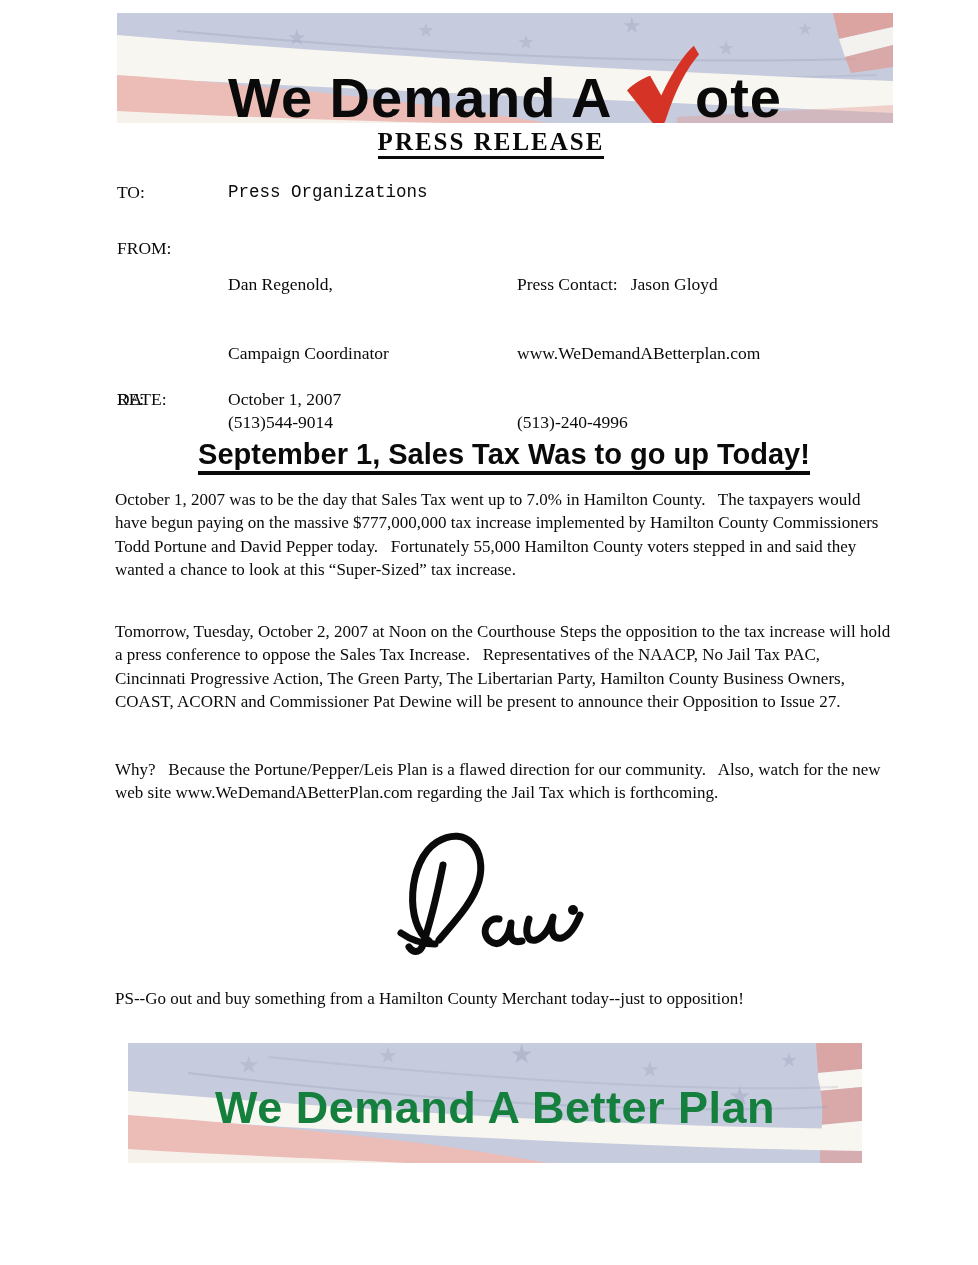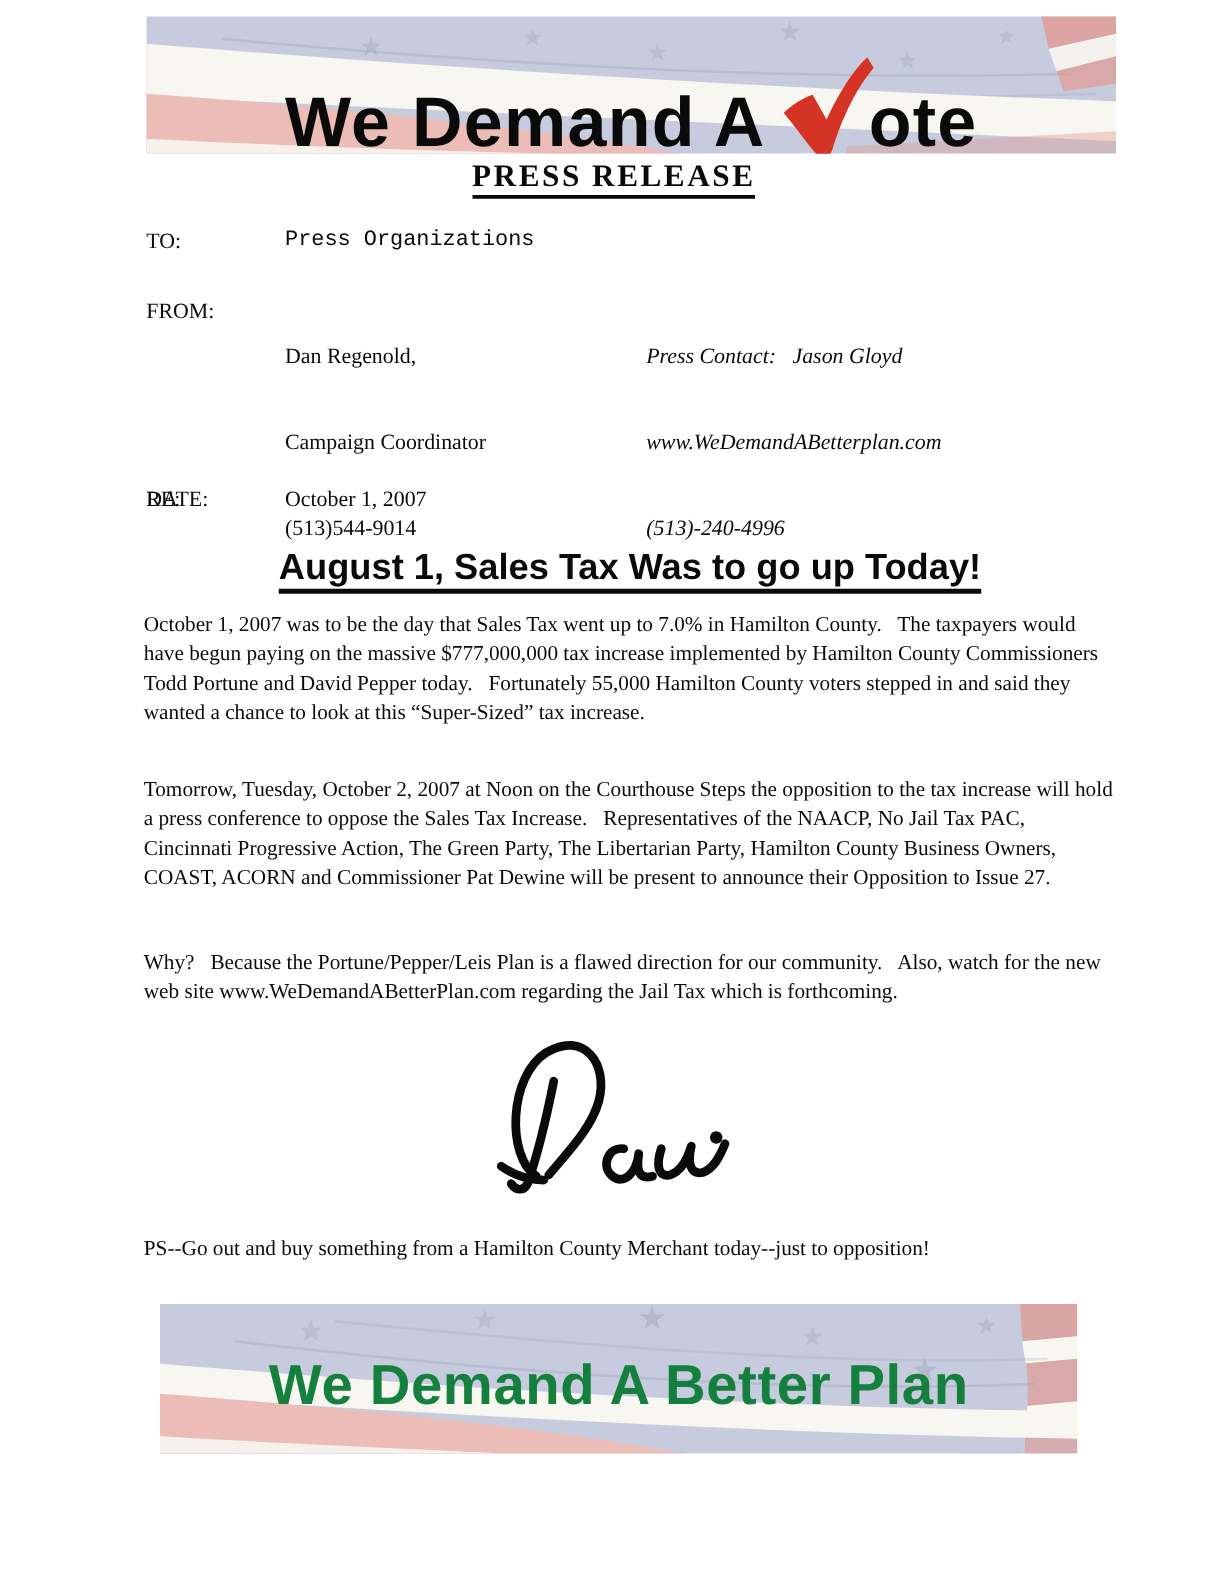--- a/index.html
+++ b/index.html
@@ -37,21 +37,21 @@
      font-family:"Liberation Sans","DejaVu Sans",sans-serif;}
   .headline span{font-weight:bold;font-size:29px;
      border-bottom:4px solid #0a0a0a;padding-bottom:1px;}
 
   
   .meta{position:absolute;font-size:17.5px;line-height:23px;white-space:pre-wrap;}
   .m-label-to{left:117px;top:181px;}
   .m-value-to{left:228px;top:181px;font-family:Liberation Mono, monospace;}
   .m-label-from{left:117px;top:237px;}
   .m-value-from{left:228px;top:227px;}
-  .m-contact{left:517px;top:227px;font-style:italic;}
+  .m-contact{left:517px;top:227px;}
   .m-label-re{left:117px;top:342px;margin-top:46px;}
   .m-value-re{left:228px;top:342px;}
   .m-label-date{left:117px;top:388px;}
   .m-value-date{left:228px;top:388px;}
 
   
   .para{position:absolute;left:115px;width:780px;font-size:17px;line-height:23.4px;
         white-space:pre-wrap;}
   .para-1{top:488px;}
   .para-2{top:620px;}
@@ -111,21 +111,21 @@
     <div>Press Contact:   Jason Gloyd</div>
     <div>www.WeDemandABetterplan.com</div>
     <div>(513)-240-4996</div>
   </div>
 
   <div class="meta m-label-re">RE:</div>
   <div class="meta m-label-date">DATE:</div>
   <div class="meta m-value-date">October 1, 2007</div>
 
   <div class="headline">
-    <span>August 1, Sales Tax Was to go up Today!</span>
+    <span>September 1, Sales Tax Was to go up Today!</span>
   </div>
 
   <div class="para para-1">October 1, 2007 was to be the day that Sales Tax went up to 7.0% in Hamilton County.   The taxpayers would have begun paying on the massive $777,000,000 tax increase implemented by Hamilton County Commissioners Todd Portune and David Pepper today.   Fortunately 55,000 Hamilton County voters stepped in and said they wanted a chance to look at this “Super-Sized” tax increase.</div>
   <div class="para para-2">Tomorrow, Tuesday, October 2, 2007 at Noon on the Courthouse Steps the opposition to the tax increase will hold a press conference to oppose the Sales Tax Increase.   Representatives of the NAACP, No Jail Tax PAC, Cincinnati Progressive Action, The Green Party, The Libertarian Party, Hamilton County Business Owners, COAST, ACORN and Commissioner Pat Dewine will be present to announce their Opposition to Issue 27.</div>
   <div class="para para-3">Why?   Because the Portune/Pepper/Leis Plan is a flawed direction for our community.   Also, watch for the new web site www.WeDemandABetterPlan.com regarding the Jail Tax which is forthcoming.</div>
 
   <div class="signature" role="img" aria-label="Dan">
     <svg viewBox="0 0 195 124" aria-hidden="true">
       <path class="sig-stroke" d="M34,110 C10,94 12,30 42,11 C72,-7 92,20 84,50 C78,72 58,92 44,109"></path>
       <path class="sig-stroke" d="M48,34 C42,64 34,96 27,116 C24,122 18,122 14,116"></path>

